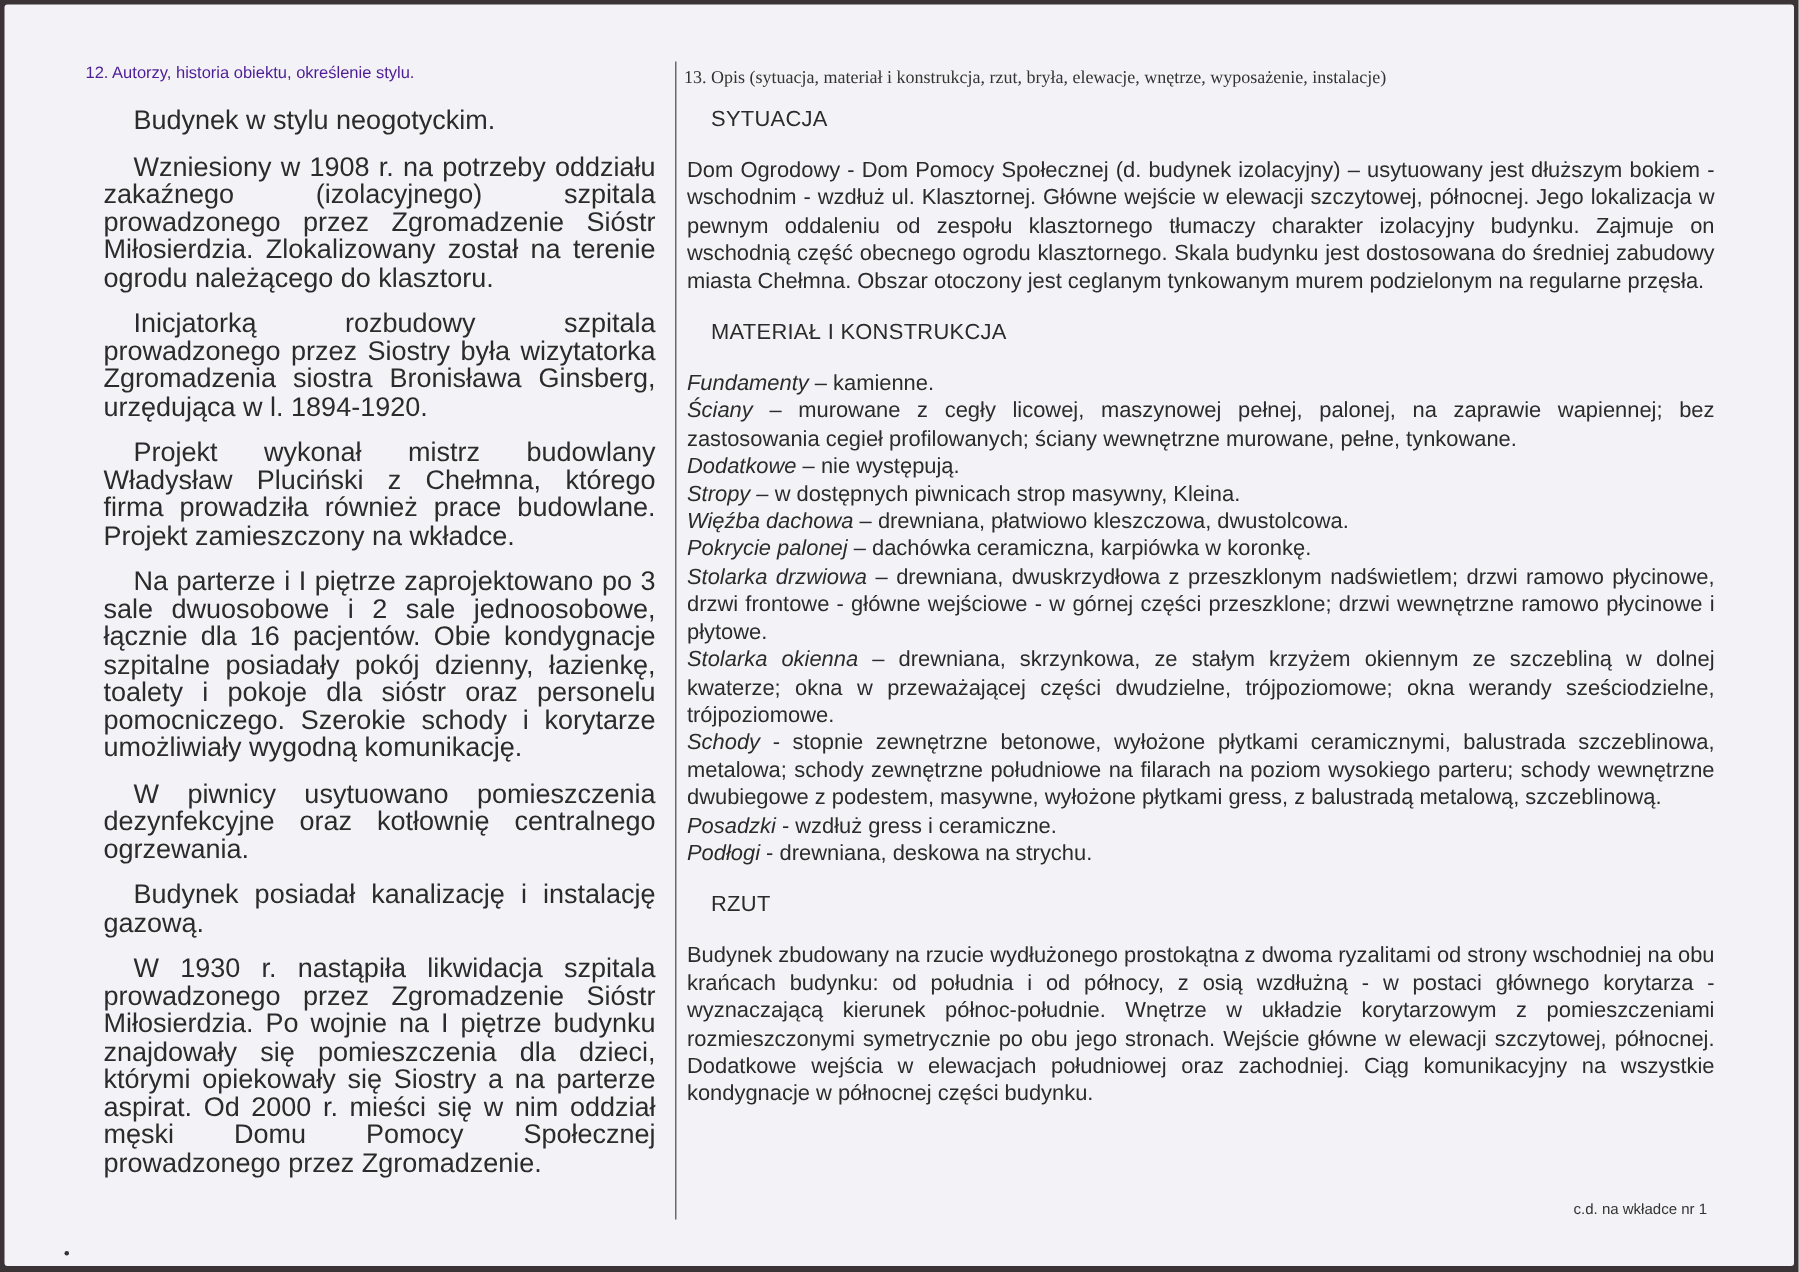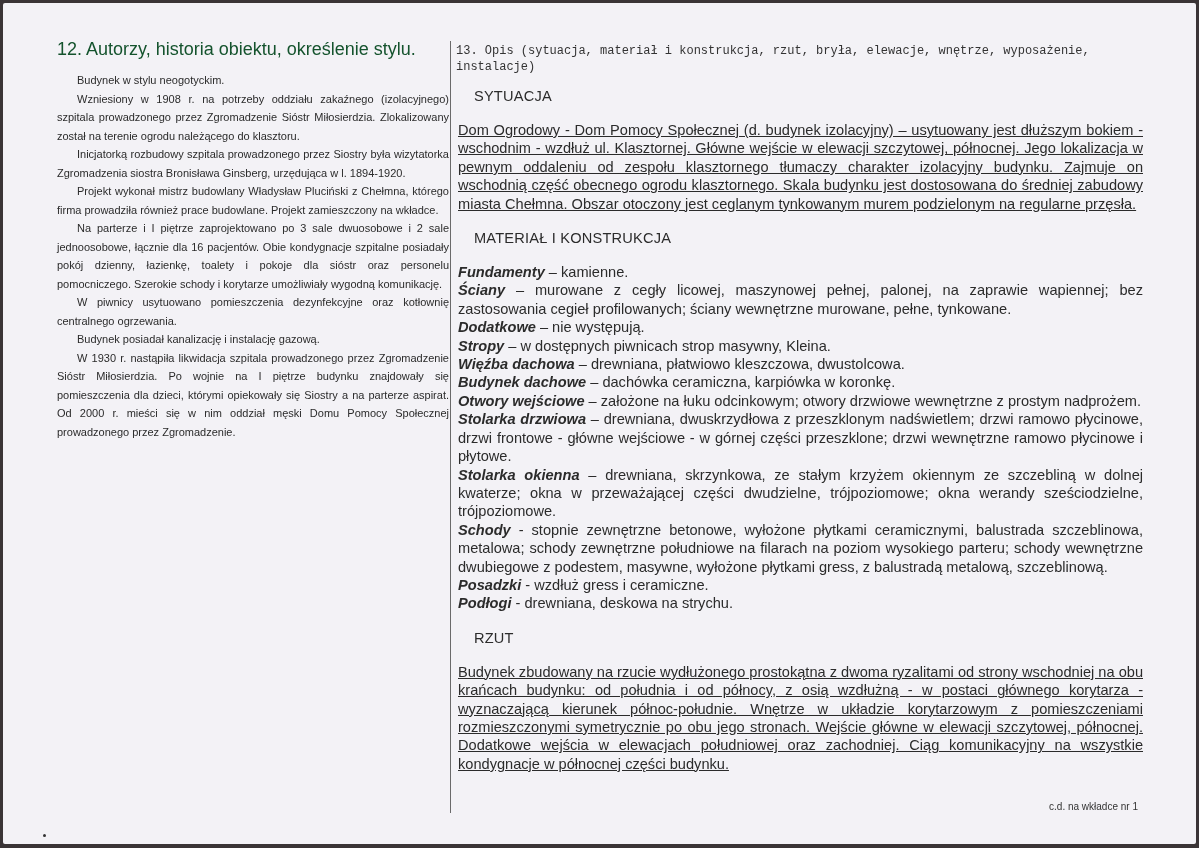--- a/index.html
+++ b/index.html
@@ -18,38 +18,38 @@
     position:absolute; left:54px; top:38px; width:392px;
   }
   .col-divider {
     position:absolute; left:447px; top:38px; width:1px; height:772px;
     background:#6a6a6a;
   }
   .col-right {
     position:absolute; left:455px; top:38px; width:685px;
   }
   .field-label-left {
-    font-size:18px; color:#14532d; margin:0 0 14px 0; line-height:16px;
+    font-size:11px; color:#4c1d95; margin:0 0 14px 0; line-height:16px;
   }
   .field-label-right {
-    font-family:Liberation Mono, monospace;
+    font-family:Liberation Serif, serif;
     font-size:12px; color:#333; margin:2px 0 12px -2px; line-height:16px;
   }
   .p-left {
-    font-size:11px; line-height:18.5px; margin:0; text-align:justify;
+    font-size:18px; line-height:18.5px; margin:12px; text-align:justify;
     text-indent:20px;
   }
   .sec-head {
     font-size:14.6px; line-height:18px; margin:0 0 16px 16px; letter-spacing:0.2px;
   }
   .p-right {
-    font-size:14.6px; line-height:18.4px; margin:0 0 16px 0; text-align:justify;text-decoration:underline;
+    font-size:14.6px; line-height:18.4px; margin:0 0 16px 0; text-align:justify;
   }
   .entry { font-size:14.6px; line-height:18.4px; margin:0; text-align:justify; }
-  .entry .term { font-weight:bold; font-style:italic; }
+  .entry .term { font-weight:normal; font-style:italic; }
   .entries { margin:0 0 16px 0; }
   .cont-note {
     position:absolute; right:58px; top:798px; font-size:10px; color:#333;
   }
   .speck { position:absolute; left:40px; top:831px; width:3px; height:3px; background:#333; border-radius:50%; }
 </style>
 </head>
 <body>
 
 <div class="sheet">
@@ -79,22 +79,21 @@
     </div>
 
     <div>
       <p class="sec-head">MATERIAŁ I KONSTRUKCJA</p>
       <div class="entries">
         <p class="entry"><span class="term">Fundamenty</span><span> – </span><span>kamienne.</span></p>
         <p class="entry"><span class="term">Ściany</span><span> – </span><span>murowane z cegły licowej, maszynowej pełnej, palonej, na zaprawie wapiennej; bez zastosowania cegieł profilowanych; ściany wewnętrzne murowane, pełne, tynkowane.</span></p>
         <p class="entry"><span class="term">Dodatkowe</span><span> – </span><span>nie występują.</span></p>
         <p class="entry"><span class="term">Stropy</span><span> – </span><span>w dostępnych piwnicach strop masywny, Kleina.</span></p>
         <p class="entry"><span class="term">Więźba dachowa</span><span> – </span><span>drewniana, płatwiowo kleszczowa, dwustolcowa.</span></p>
-        <p class="entry"><span class="term">Budynek dachowe</span><span> – </span><span>dachówka ceramiczna, karpiówka w koronkę.</span></p>
-        <p class="entry"><span class="term">Otwory wejściowe</span><span> – </span><span>założone na łuku odcinkowym; otwory drzwiowe wewnętrzne z prostym nadprożem.</span></p>
+        <p class="entry"><span class="term">Pokrycie palonej</span><span> – </span><span>dachówka ceramiczna, karpiówka w koronkę.</span></p>
         <p class="entry"><span class="term">Stolarka drzwiowa</span><span> – </span><span>drewniana, dwuskrzydłowa z przeszklonym nadświetlem; drzwi ramowo płycinowe, drzwi frontowe - główne wejściowe - w górnej części przeszklone; drzwi wewnętrzne ramowo płycinowe i płytowe.</span></p>
         <p class="entry"><span class="term">Stolarka okienna</span><span> – </span><span>drewniana, skrzynkowa, ze stałym krzyżem okiennym ze szczebliną w dolnej kwaterze; okna w przeważającej części dwudzielne, trójpoziomowe; okna werandy sześciodzielne, trójpoziomowe.</span></p>
         <p class="entry"><span class="term">Schody</span><span> - </span><span>stopnie zewnętrzne betonowe, wyłożone płytkami ceramicznymi, balustrada szczeblinowa, metalowa; schody zewnętrzne południowe na filarach na poziom wysokiego parteru; schody wewnętrzne dwubiegowe z podestem, masywne, wyłożone płytkami gress, z balustradą metalową, szczeblinową.</span></p>
         <p class="entry"><span class="term">Posadzki</span><span> - </span><span>wzdłuż gress i ceramiczne.</span></p>
         <p class="entry"><span class="term">Podłogi</span><span> - </span><span>drewniana, deskowa na strychu.</span></p>
       </div>
     </div>
 
     <div>
       <p class="sec-head">RZUT</p>

